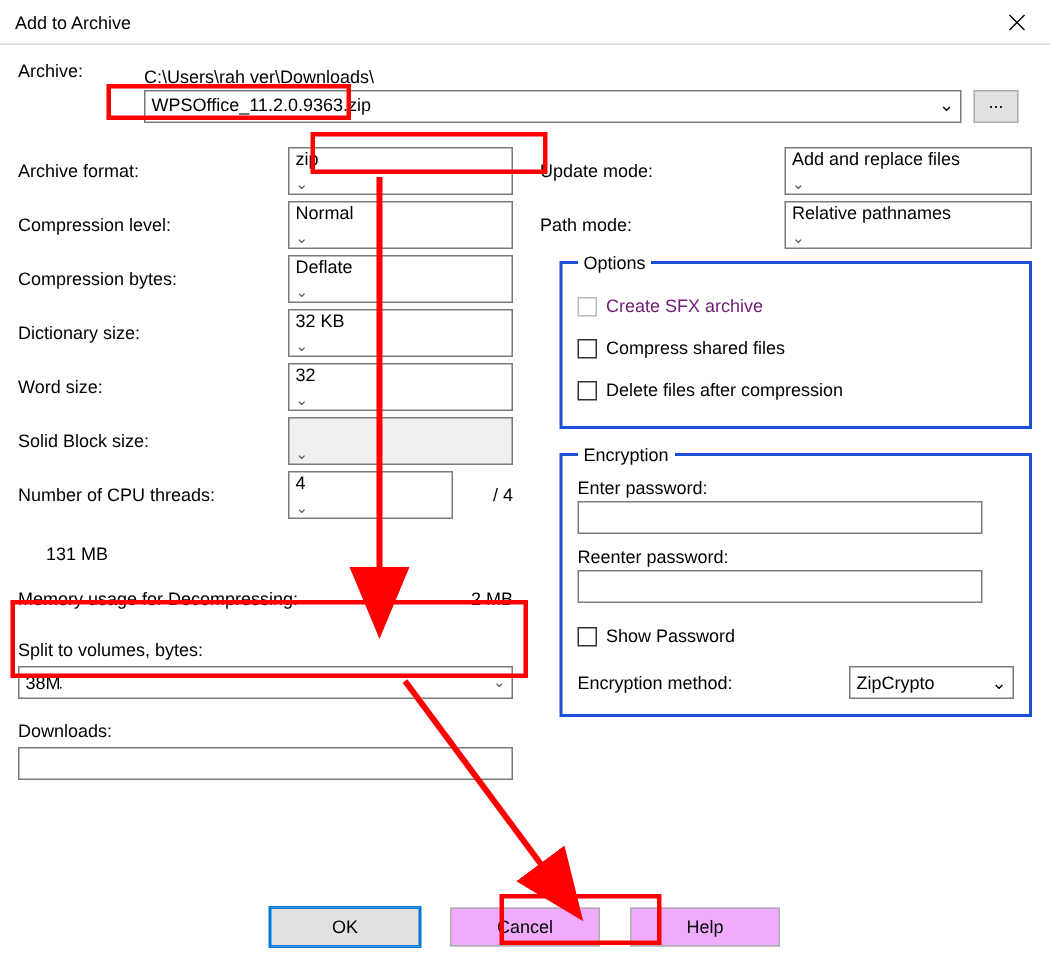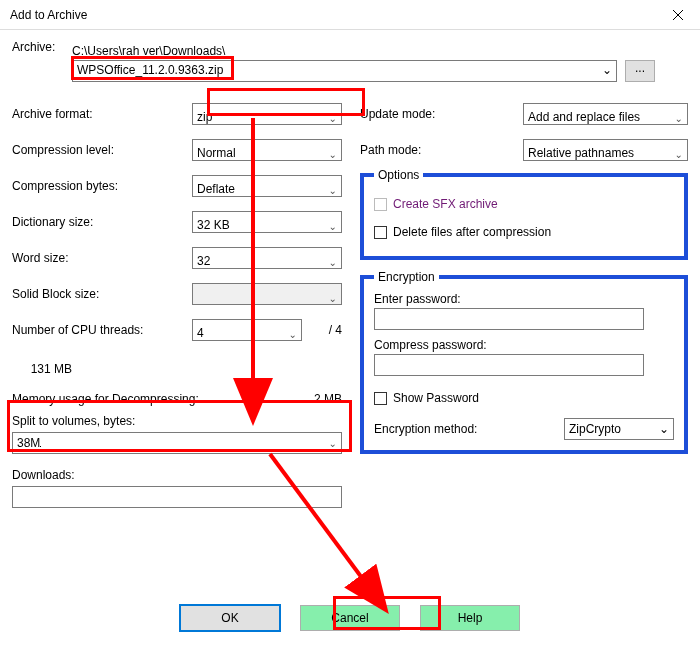--- a/index.html
+++ b/index.html
@@ -3,49 +3,49 @@
 <meta charset="utf-8">
 <style>
   * { box-sizing: border-box; font-family: "Segoe UI", Tahoma, sans-serif; font-size: 12px; }
   body { margin: 0; background: #fff; width: 700px; height: 653px; position: relative; color: #000; }
   .titlebar { height: 30px; display: flex; align-items: center; padding-left: 10px; border-bottom: 1px solid #ddd; }
   .titlebar .title { flex: 1; }
   .close-btn { width: 45px; height: 30px; display:flex; align-items:center; justify-content:center; font-size:14px; cursor:pointer; }
   .content { padding: 10px 12px 0 12px; }
   .row { display:flex; align-items:center; margin-bottom: 8px; }
   .lbl { width: 60px; }
-  .path-block { margin-left: 60px; margin-bottom: 14px; position: relative; }
+  .path-block { margin-left: 60px; margin-bottom: 14px; position: relative; padding-left: 24px; }
   .path-text { font-size:12px; margin-bottom:2px; }
   .archive-input { width: 545px; height: 22px; border:1px solid #7a7a7a; padding: 2px 4px; }
   .browse-btn { position:absolute; right:0; top:14px; width:30px; height:22px; border:1px solid #adadad; background:#e1e1e1; text-align:center; cursor:pointer; }
   .columns { display:flex; gap: 18px; }
   .col { flex:1; }
   .form-row { display:flex; align-items:center; height: 36px; }
   .form-lbl { flex:1; }
-  .form-ctl { width: 150px; height:22px; border:1px solid #7a7a7a; background:#fff; display:flex; align-items:flex-end; justify-content:space-between; padding:0 4px; cursor:pointer; }
+  .form-ctl { width: 150px; height:32px; border:1px solid #7a7a7a; background:#fff; display:flex; align-items:flex-start; justify-content:space-between; padding:0 4px; cursor:pointer;flex-direction:column; }
   .form-ctl.small { width: 110px; }
   .form-ctl .chev { font-size:10px; color:#555; }
   .suffix { width: 40px; text-align:right; padding-left:6px; }
   .mem-row { display:flex; align-items:center; height: 30px; }
   .mem-lbl { flex:1; }
   .mem-val { width:60px; text-align:right; }
-  .split-block { }
+  .split-block { margin-top: 12px; }
   .split-input { width: 330px; height:22px; border:1px solid #7a7a7a; padding:2px 4px; display:flex; align-items:center; justify-content:space-between; }
   .split-input .chev { font-size:10px; color:#555; }
   .params-input { width: 330px; height:22px; border:1px solid #7a7a7a; }
-  fieldset { border:4px solid #1d4ed8; margin:0 0 10px 0; padding: 8px 10px 10px 10px; }
+  fieldset { border:2px solid #1d4ed8; margin:0 0 10px 13px; padding: 8px 10px 10px 10px; }
   legend { padding:0 4px; }
   .chk-row { display:flex; align-items:center; height:28px; gap:6px; }
   .chk { width:13px; height:13px; border:1px solid #333; background:#fff; display:inline-block; }
   .chk.disabled { border-color:#bbb; }
   .pw-input { width: 270px; height:22px; border:1px solid #7a7a7a; margin-top:2px; margin-bottom:8px; }
   .enc-lbl-row { display:flex; align-items:center; justify-content:space-between; margin-top:6px;gap:48px; }
   .enc-select { width:110px; height:22px; border:1px solid #7a7a7a; display:flex; align-items:center; justify-content:space-between; padding:0 4px; cursor:pointer; }
   .btn-row { position:absolute; bottom:22px; left:0; right:0; display:flex; justify-content:center; gap:20px; }
-  .dlg-btn { width:100px; height:26px; border:1px solid #adadad; background:#86efac; display:flex; align-items:center; justify-content:center; cursor:pointer; }
+  .dlg-btn { width:100px; height:26px; border:1px solid #adadad; background:#f0abfc; display:flex; align-items:center; justify-content:center; cursor:pointer; }
   .dlg-btn.default { border:1px solid #0078d7; outline:1px solid #0078d7; background:#e1e1e1; }
   
   .hl { position:absolute; border:3px solid #ff0000; pointer-events:none; }
   
   .arrow-svg { position:absolute; pointer-events:none; }
   .caret { display:inline-block; width:0; height:1px; border-left:1px solid #000; animation: blink 1s steps(1) infinite; }
   @keyframes blink { 50% { opacity:0; } }
   .disabled-text { color:#701a75; }
 </style>
 </head>
@@ -180,29 +180,33 @@
       </div>
 
       <fieldset>
         <legend>Options</legend>
         <div class="chk-row">
           <span class="chk disabled"></span>
           <span class="disabled-text">Create SFX archive</span>
         </div>
         <div class="chk-row">
           <span class="chk"></span>
+          <span>Compress shared files</span>
+        </div>
+        <div class="chk-row">
+          <span class="chk"></span>
           <span>Delete files after compression</span>
         </div>
       </fieldset>
 
       <fieldset>
         <legend>Encryption</legend>
         <div>Enter password:</div>
         <div class="pw-input"></div>
-        <div>Compress password:</div>
+        <div>Reenter password:</div>
         <div class="pw-input"></div>
         <div class="chk-row">
           <span class="chk"></span>
           <span>Show Password</span>
         </div>
         <div class="enc-lbl-row">
           <span>Encryption method:</span>
           <div class="enc-select">
             <span>ZipCrypto</span>
               <span class="chev">⌄</span>

